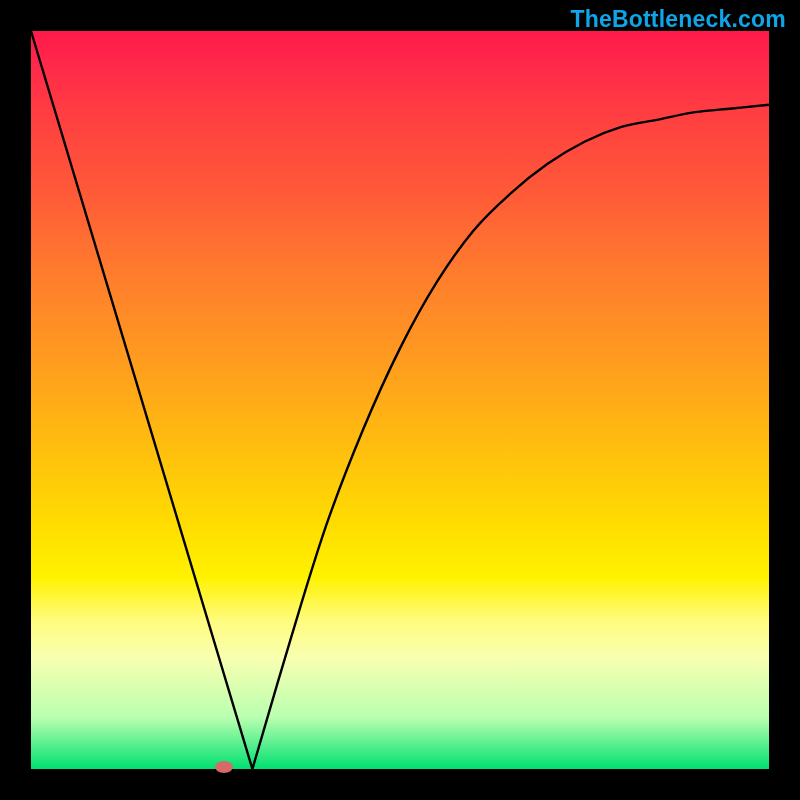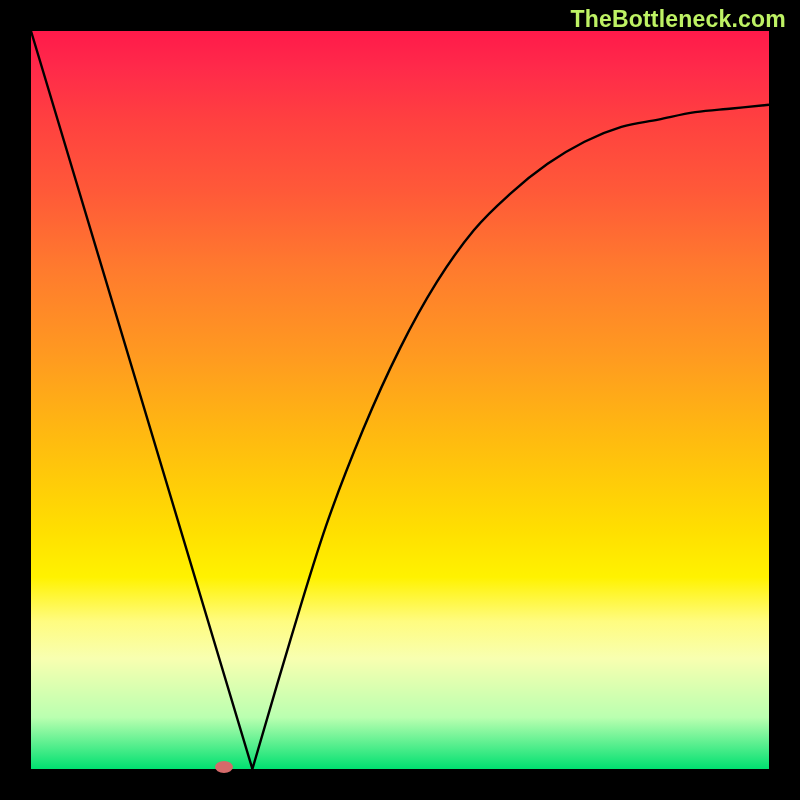--- a/index.html
+++ b/index.html
@@ -31,21 +31,21 @@
       #f8ffb0 85%,
       #baffb0 93%,
       #00e070 100%);
   }
   .watermark {
     position: absolute;
     top: 6px;
     right: 14px;
     font-size: 23px;
     font-weight: bold;
-    color: #bef264;
+    color: #0ea5e9;
     letter-spacing: 0.2px;
   }
   svg.curve {
     position: absolute;
     top: 0;
     left: 0;
     width: 738px;
     height: 738px;
     overflow: visible;
   }

